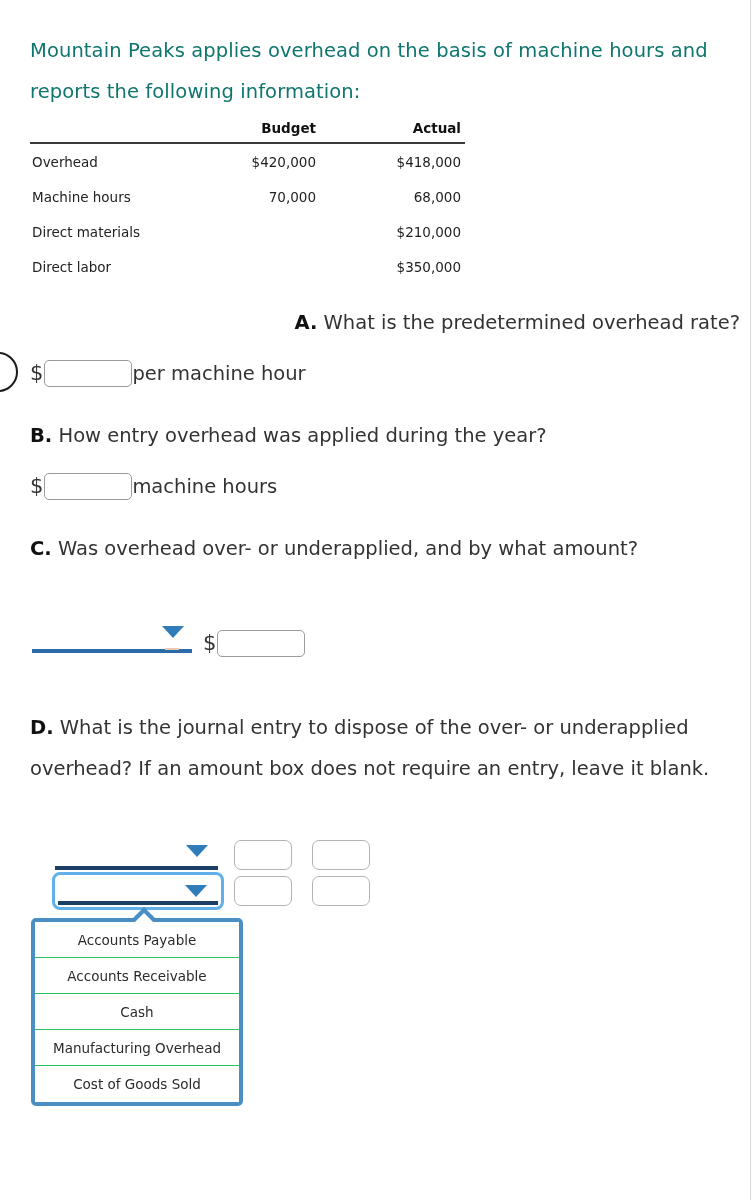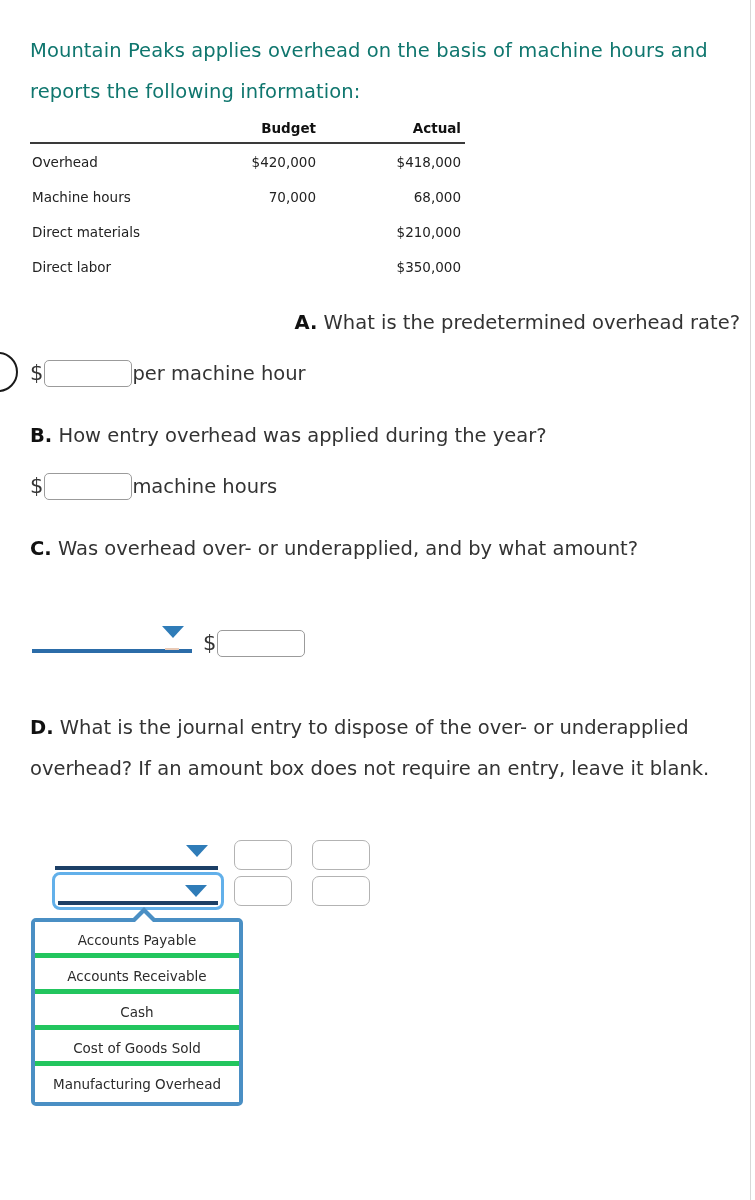--- a/index.html
+++ b/index.html
@@ -177,21 +177,21 @@
     border-left: 11px solid transparent;
     border-right: 11px solid transparent;
     border-bottom: 11px solid #ffffff;
   }
   .dd-item {
     height: 36px;
     line-height: 36px;
     text-align: center;
     font-size: 13.5px;
     color: #2b2b2b;
-    border-bottom: 5px solid #22c55e;
+    border-bottom: 1px solid #22c55e;
     background: #fff;
     white-space: nowrap;
   }
   .dd-item:last-child { border-bottom: none; }
 
   
   .circle-anno {
     position: absolute;
     left: -22px; top: 352px;
     width: 40px; height: 40px;
@@ -293,17 +293,17 @@
   <div class="amt-box" style="left:312px; top:840px;"></div>
   <div class="amt-box" style="left:234px; top:876px;"></div>
   <div class="amt-box" style="left:312px; top:876px;"></div>
 
   <div class="dd" style="left:31px; top:918px;">
     <div class="dd-arrow-outer"></div>
     <div class="dd-arrow-inner"></div>
     <div class="dd-item">Accounts Payable</div>
     <div class="dd-item">Accounts Receivable</div>
     <div class="dd-item">Cash</div>
+    <div class="dd-item">Manufacturing Overhead</div>
     <div class="dd-item">Cost of Goods Sold</div>
-    <div class="dd-item">Manufacturing Overhead</div>
   </div>
 
 </div>
 
 </body></html>

